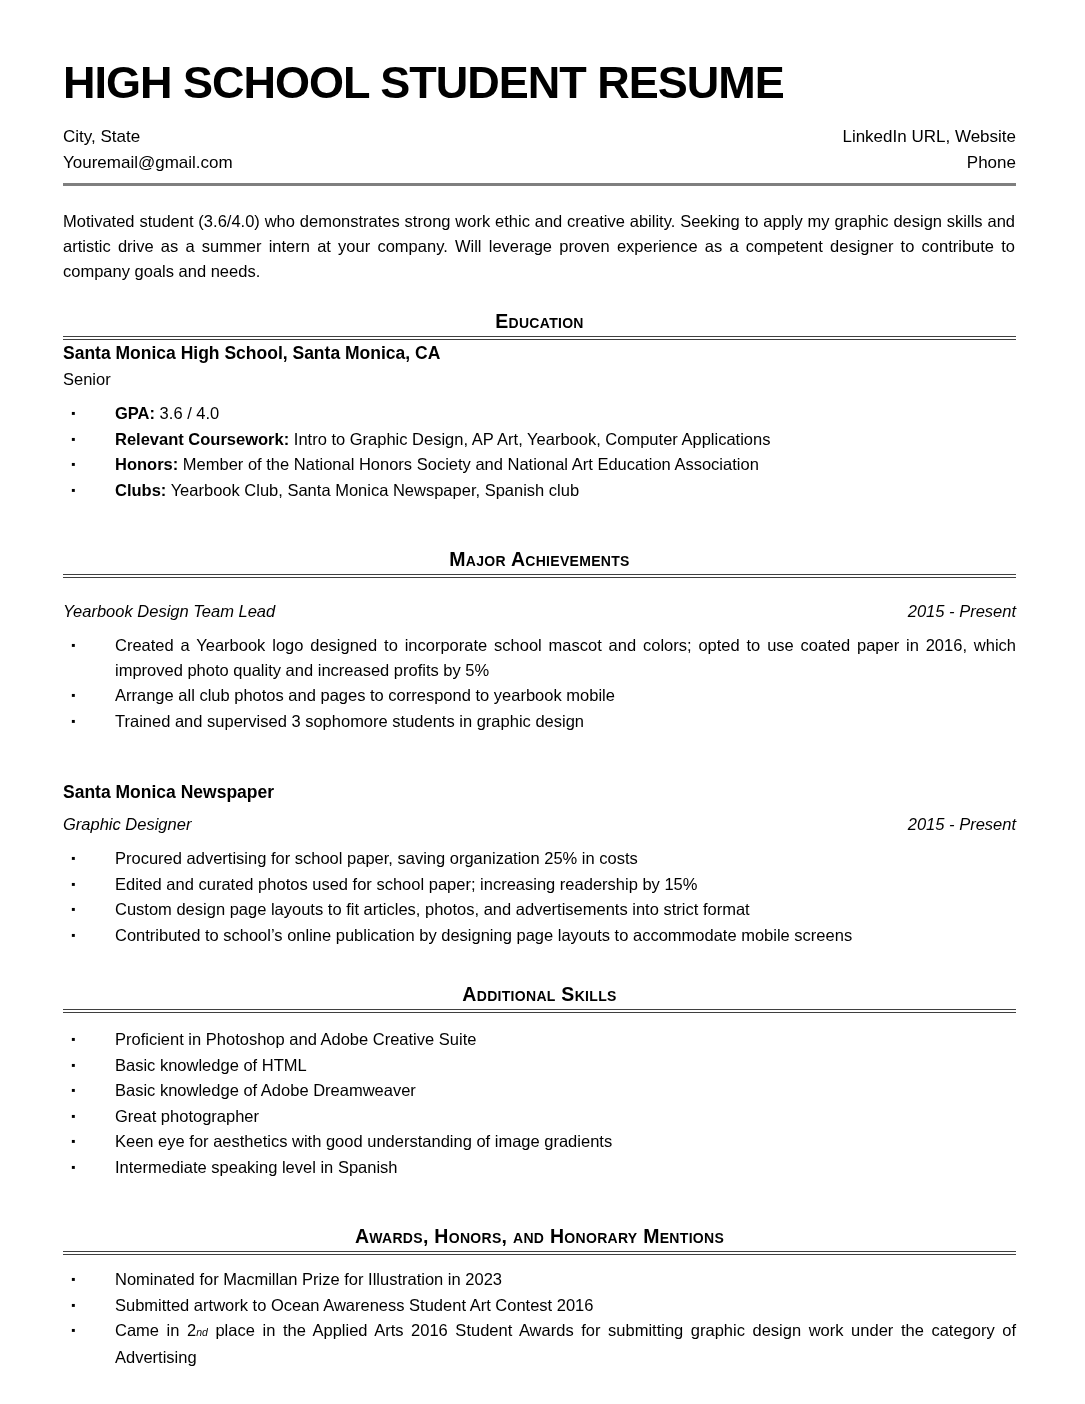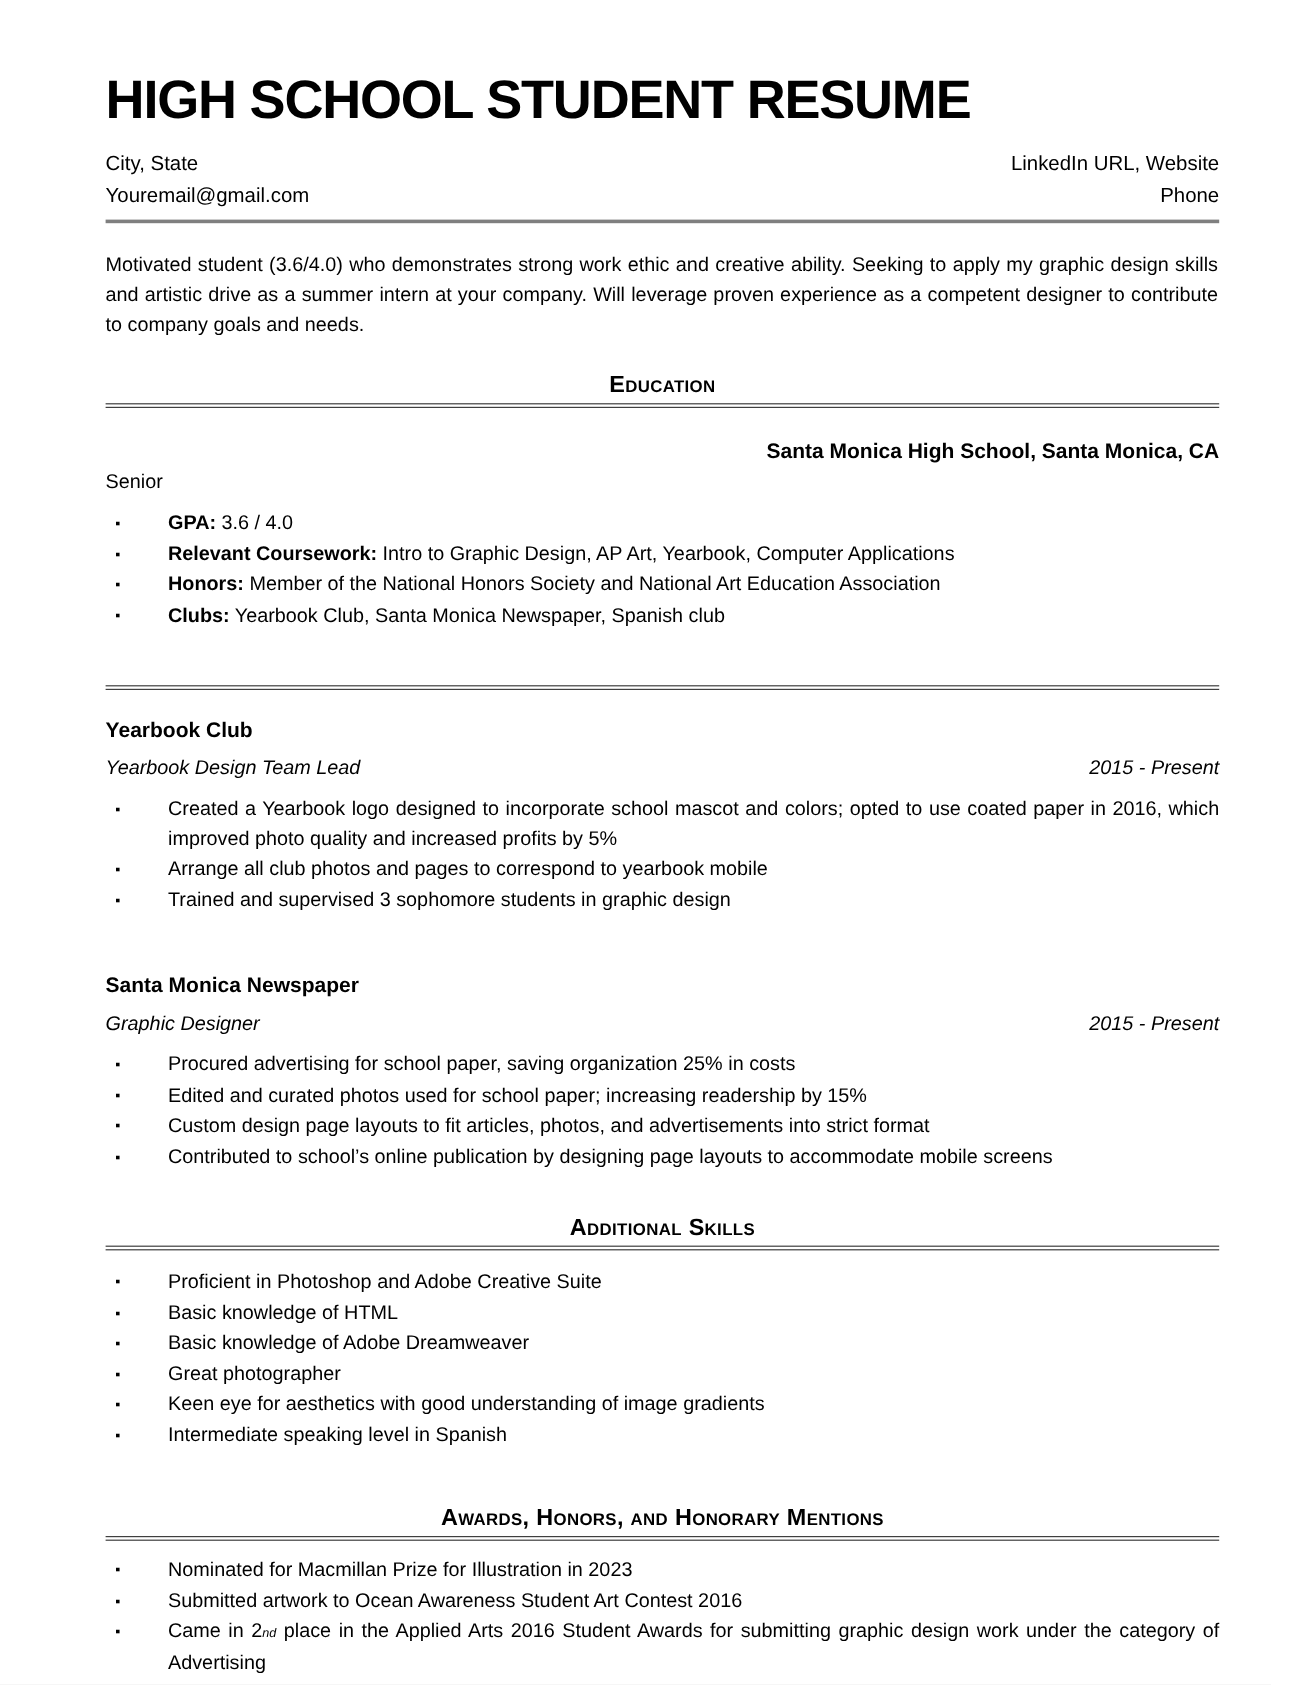--- a/index.html
+++ b/index.html
@@ -1,35 +1,35 @@
 <!DOCTYPE html>
 <html><head>
 <meta charset="utf-8">
 <style>
   html,body{margin:0;padding:0;background:#e8e8e8;}
   .page{
     width:1085px;height:1404px;background:#ffffff;box-sizing:border-box;
-    padding:58px 69px 0 88px;overflow:hidden;color:#000;
+    padding:58px 69px 0 63px;overflow:hidden;color:#000;
     font-family:"Liberation Sans","DejaVu Sans",sans-serif;
     font-size:16.5px;line-height:25px;
   }
   .title{
     margin:0 0 16px 0;font-size:45px;line-height:50px;font-weight:700;
     letter-spacing:-1px;color:#000;
   }
   .contact-row{display:flex;justify-content:space-between;line-height:26px;font-size:17px;}
   .rule-thick{height:3px;background:#7f7f7f;margin-top:7px;}
   .summary{margin:23px 1px 0 0;text-align:justify;}
   .section-head{margin-top:26px;}
   .section-head h2{
     margin:0;font-size:19.5px;line-height:22px;font-weight:700;text-align:center;
     font-variant:small-caps;letter-spacing:.3px;
   }
   .rule-double{height:2px;border-top:1.5px solid #3f3f3f;border-bottom:1.5px solid #3f3f3f;margin-top:4px;}
-  .school{margin-top:23px;font-weight:700;font-size:17.5px;line-height:26px;text-align:right;}
+  .school{font-weight:700;font-size:17.5px;line-height:26px;}
   .grade{line-height:26px;}
   .bullets{margin-top:9px;}
   .bullet{display:flex;margin-bottom:1px;}
   .marker{flex:0 0 44px;margin-left:8px;font-size:12px;line-height:24px;color:#000;}
   .btext{margin:0;flex:1;text-align:justify;line-height:24.5px;}
   .btext b{font-weight:700;}
   .entry{margin-top:20px;}
   .entry.spaced{margin-top:46px;}
   .org{font-weight:700;font-size:17.5px;line-height:26px;}
   .role-row{display:flex;justify-content:space-between;font-style:italic;margin-top:6px;line-height:26px;}
@@ -77,25 +77,25 @@
       <span class="marker">▪</span>
       <p class="btext"><b>Honors:</b><span> Member of the National Honors Society and National Art Education Association</span></p>
     </div>
     <div class="bullet">
       <span class="marker">▪</span>
       <p class="btext"><b>Clubs:</b><span> Yearbook Club, Santa Monica Newspaper, Spanish club</span></p>
     </div>
   </div>
 
   <div class="section-head gap-lg">
+    <h2>Major Achievements</h2>
     <div class="rule-double"></div>
   </div>
 
   <div class="entry">
-    <div class="org">Yearbook Club</div>
     <div class="role-row">
       <span>Yearbook Design Team Lead</span>
       <span>2015 - Present</span>
     </div>
     <div class="bullets">
       <div class="bullet">
         <span class="marker">▪</span>
         <p class="btext">Created a Yearbook logo designed to incorporate school mascot and colors; opted to use coated paper in 2016, which improved photo quality and increased profits by 5%</p>
       </div>
       <div class="bullet">

